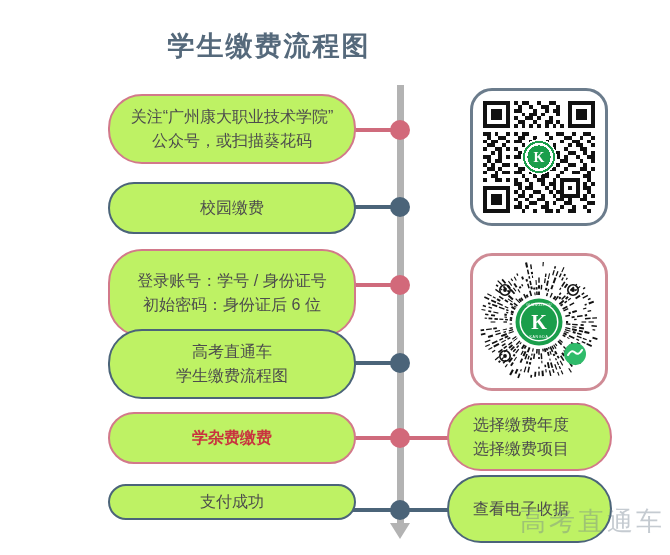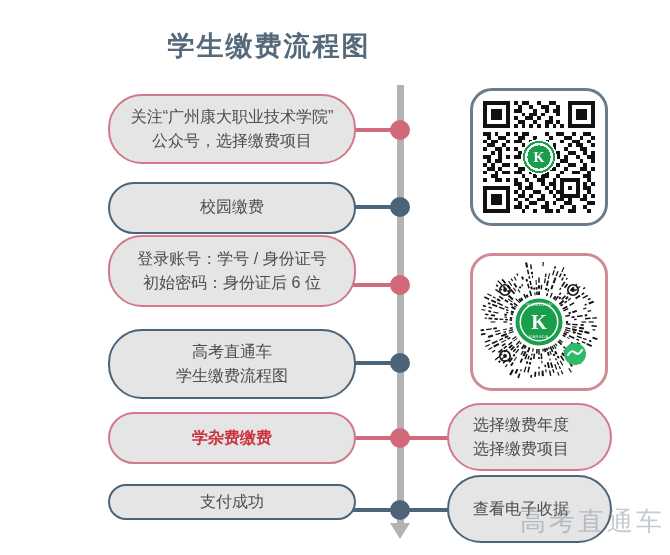--- a/index.html
+++ b/index.html
@@ -62,21 +62,21 @@
     height: 4px;
   }
   .conn.red  { background: #cf6b7c; }
   .conn.blue { background: #4b6479; }
 
   
   .flow-box {
     position: absolute;
     box-sizing: border-box;
     border-radius: 34px;
-    background: #e5e5e5;
+    background: #bef264;
     display: flex;
     flex-direction: column;
     align-items: center;
     justify-content: center;
     text-align: center;
     line-height: 1.5;
     font-size: 16px;
   }
   .flow-box.left  { left: 108px; width: 248px; }
   .flow-box.right { left: 447px; width: 165px; align-items: flex-start; padding-left: 24px; text-align: left; }
@@ -139,28 +139,28 @@
 
 <div class="node-dot red" style="top:120px;"></div>
 <div class="node-dot blue" style="top:197px;"></div>
 <div class="node-dot red" style="top:275px;"></div>
 <div class="node-dot blue" style="top:353px;"></div>
 <div class="node-dot red" style="top:428px;"></div>
 <div class="node-dot blue" style="top:500px;"></div>
 
 <div class="flow-box left red" style="top:94px; height:70px;">
   <span class="line">关注“广州康大职业技术学院”</span>
-  <span class="line">公众号，选择缴费项目</span>
-</div>
-
-<div class="flow-box left blue" style="top:182px; height:52px;font-family:Liberation Mono, monospace;">
+  <span class="line">公众号，或扫描葵花码</span>
+</div>
+
+<div class="flow-box left blue" style="top:182px; height:52px;">
   <span class="line">校园缴费</span>
 </div>
 
-<div class="flow-box left red" style="top:235px; height:72px;">
+<div class="flow-box left red" style="top:249px; height:88px;">
   <span class="line">登录账号：学号 / 身份证号</span>
   <span class="line">初始密码：身份证后 6 位</span>
 </div>
 
 <div class="flow-box left blue" style="top:329px; height:70px;">
   <span class="line">高考直通车</span>
   <span class="line">学生缴费流程图</span>
 </div>
 
 <div class="flow-box left red accent" style="top:412px; height:52px;">

